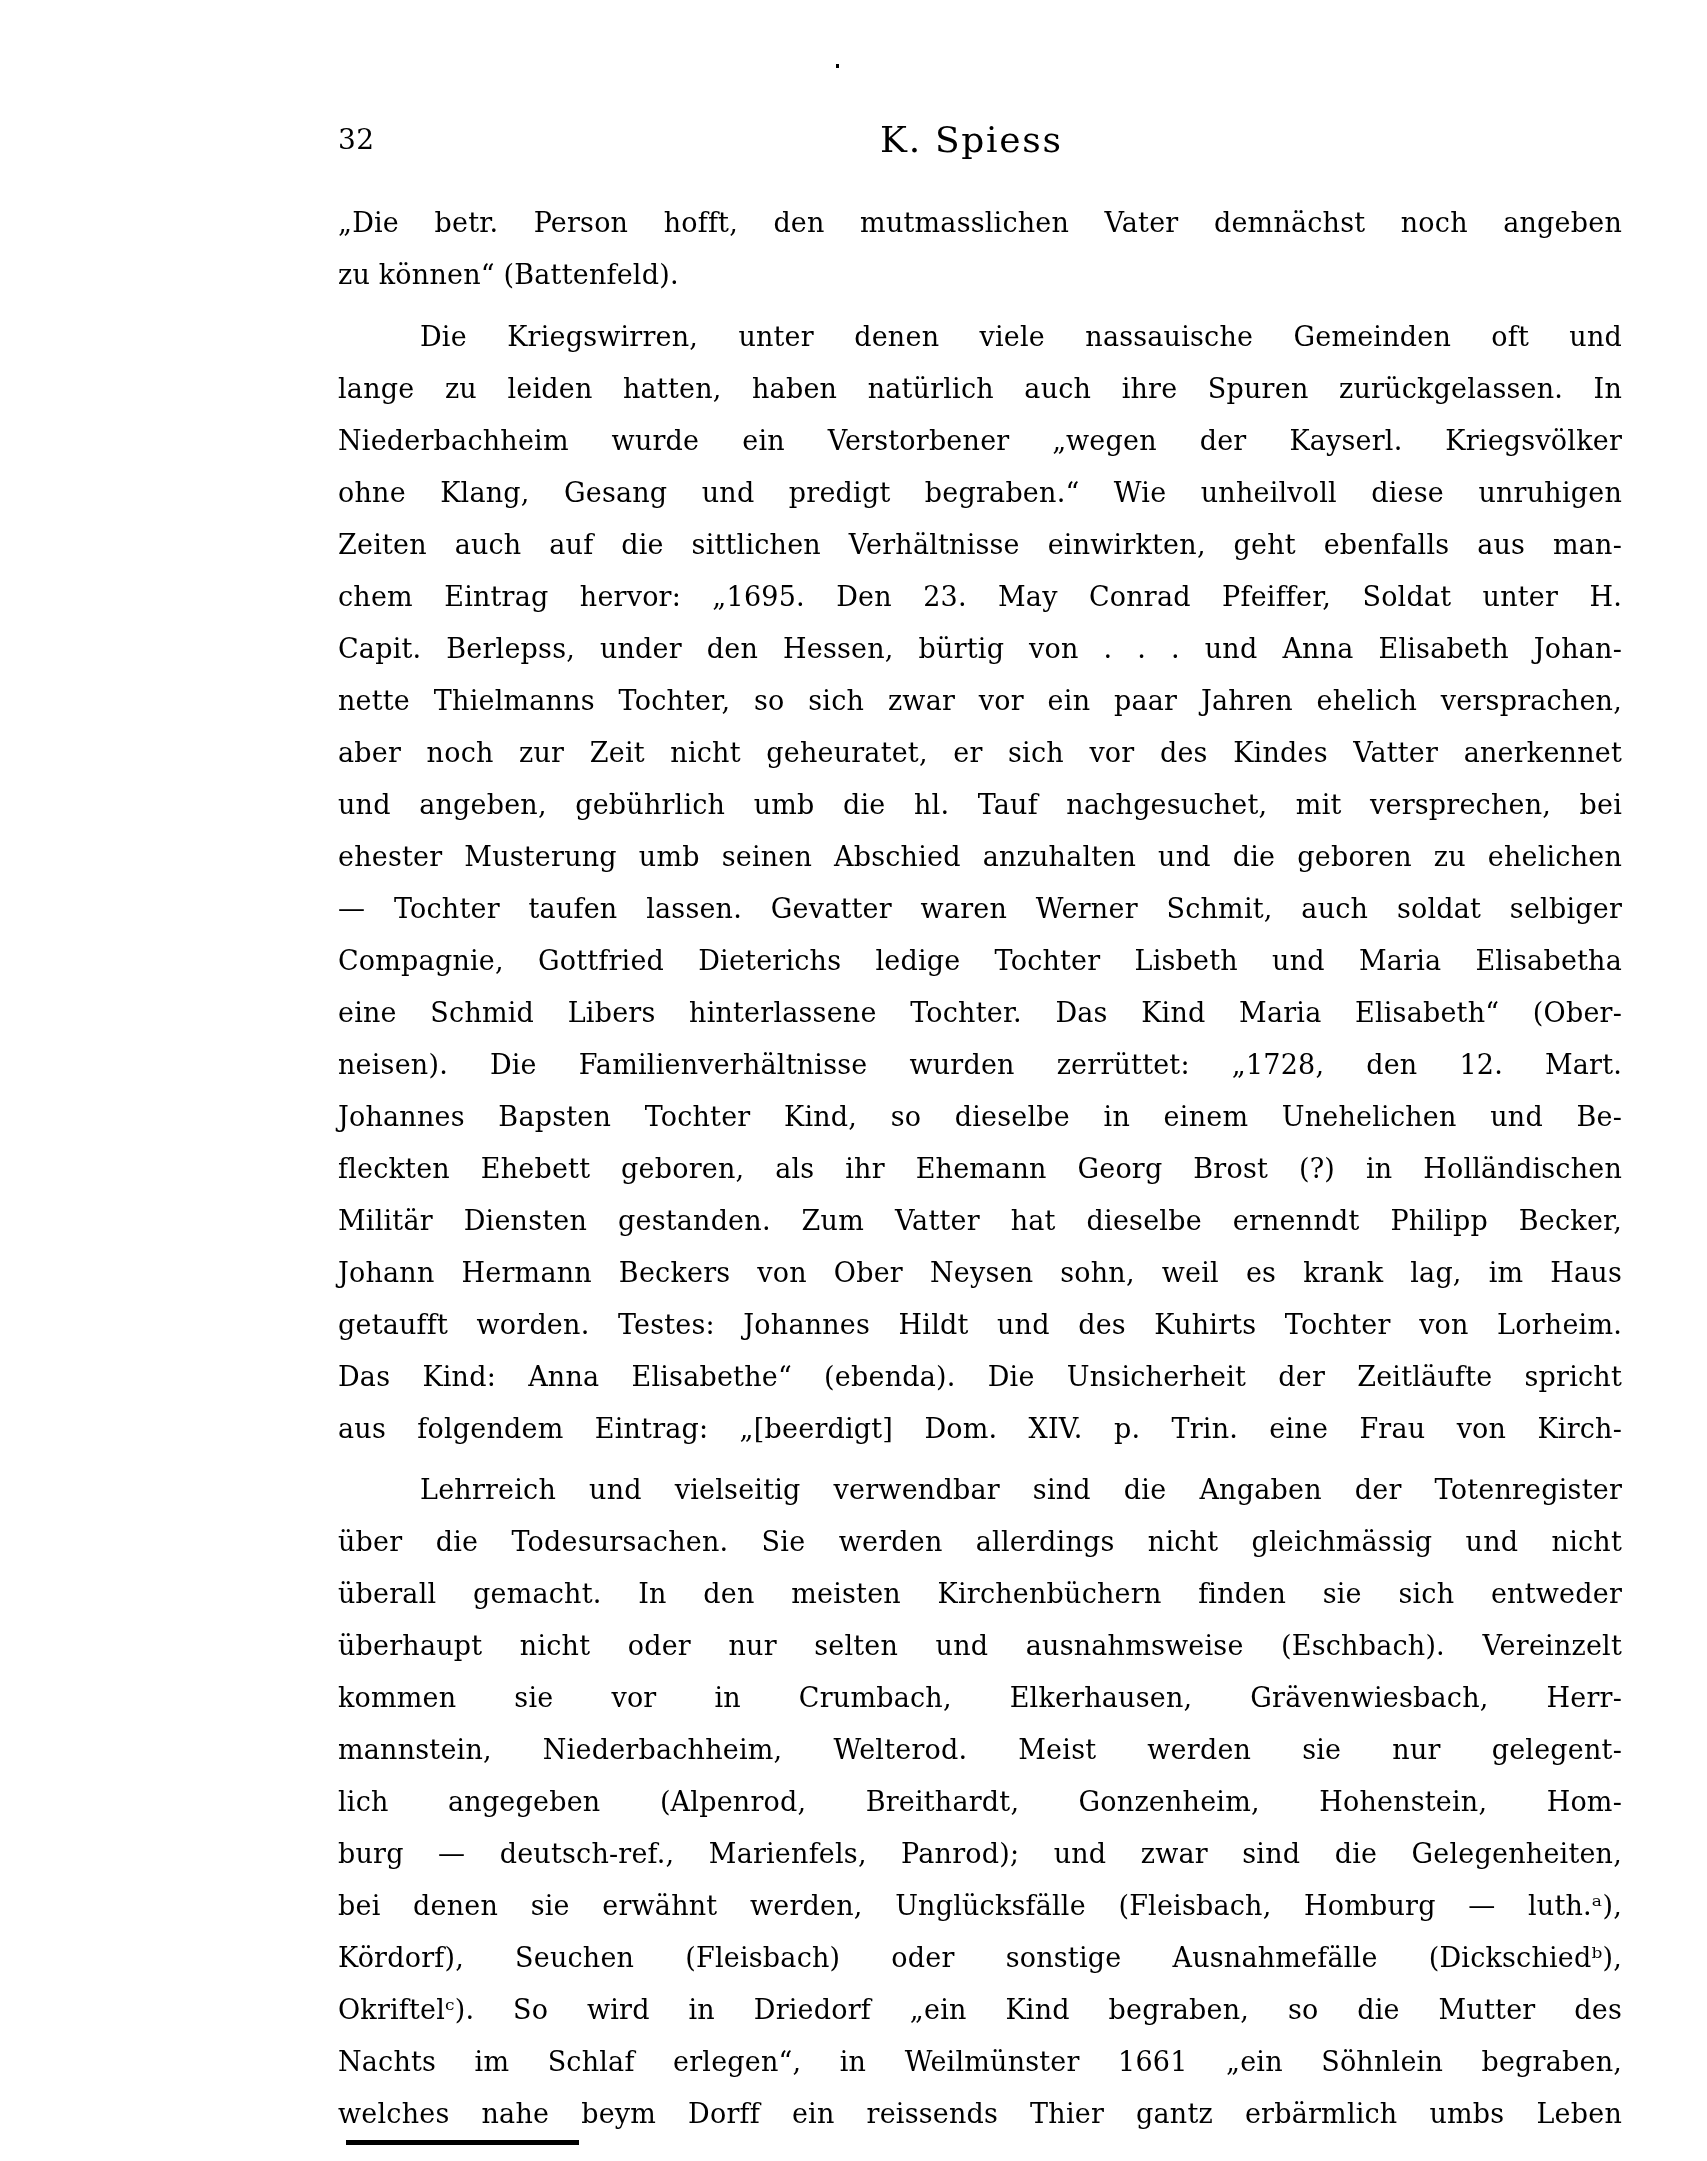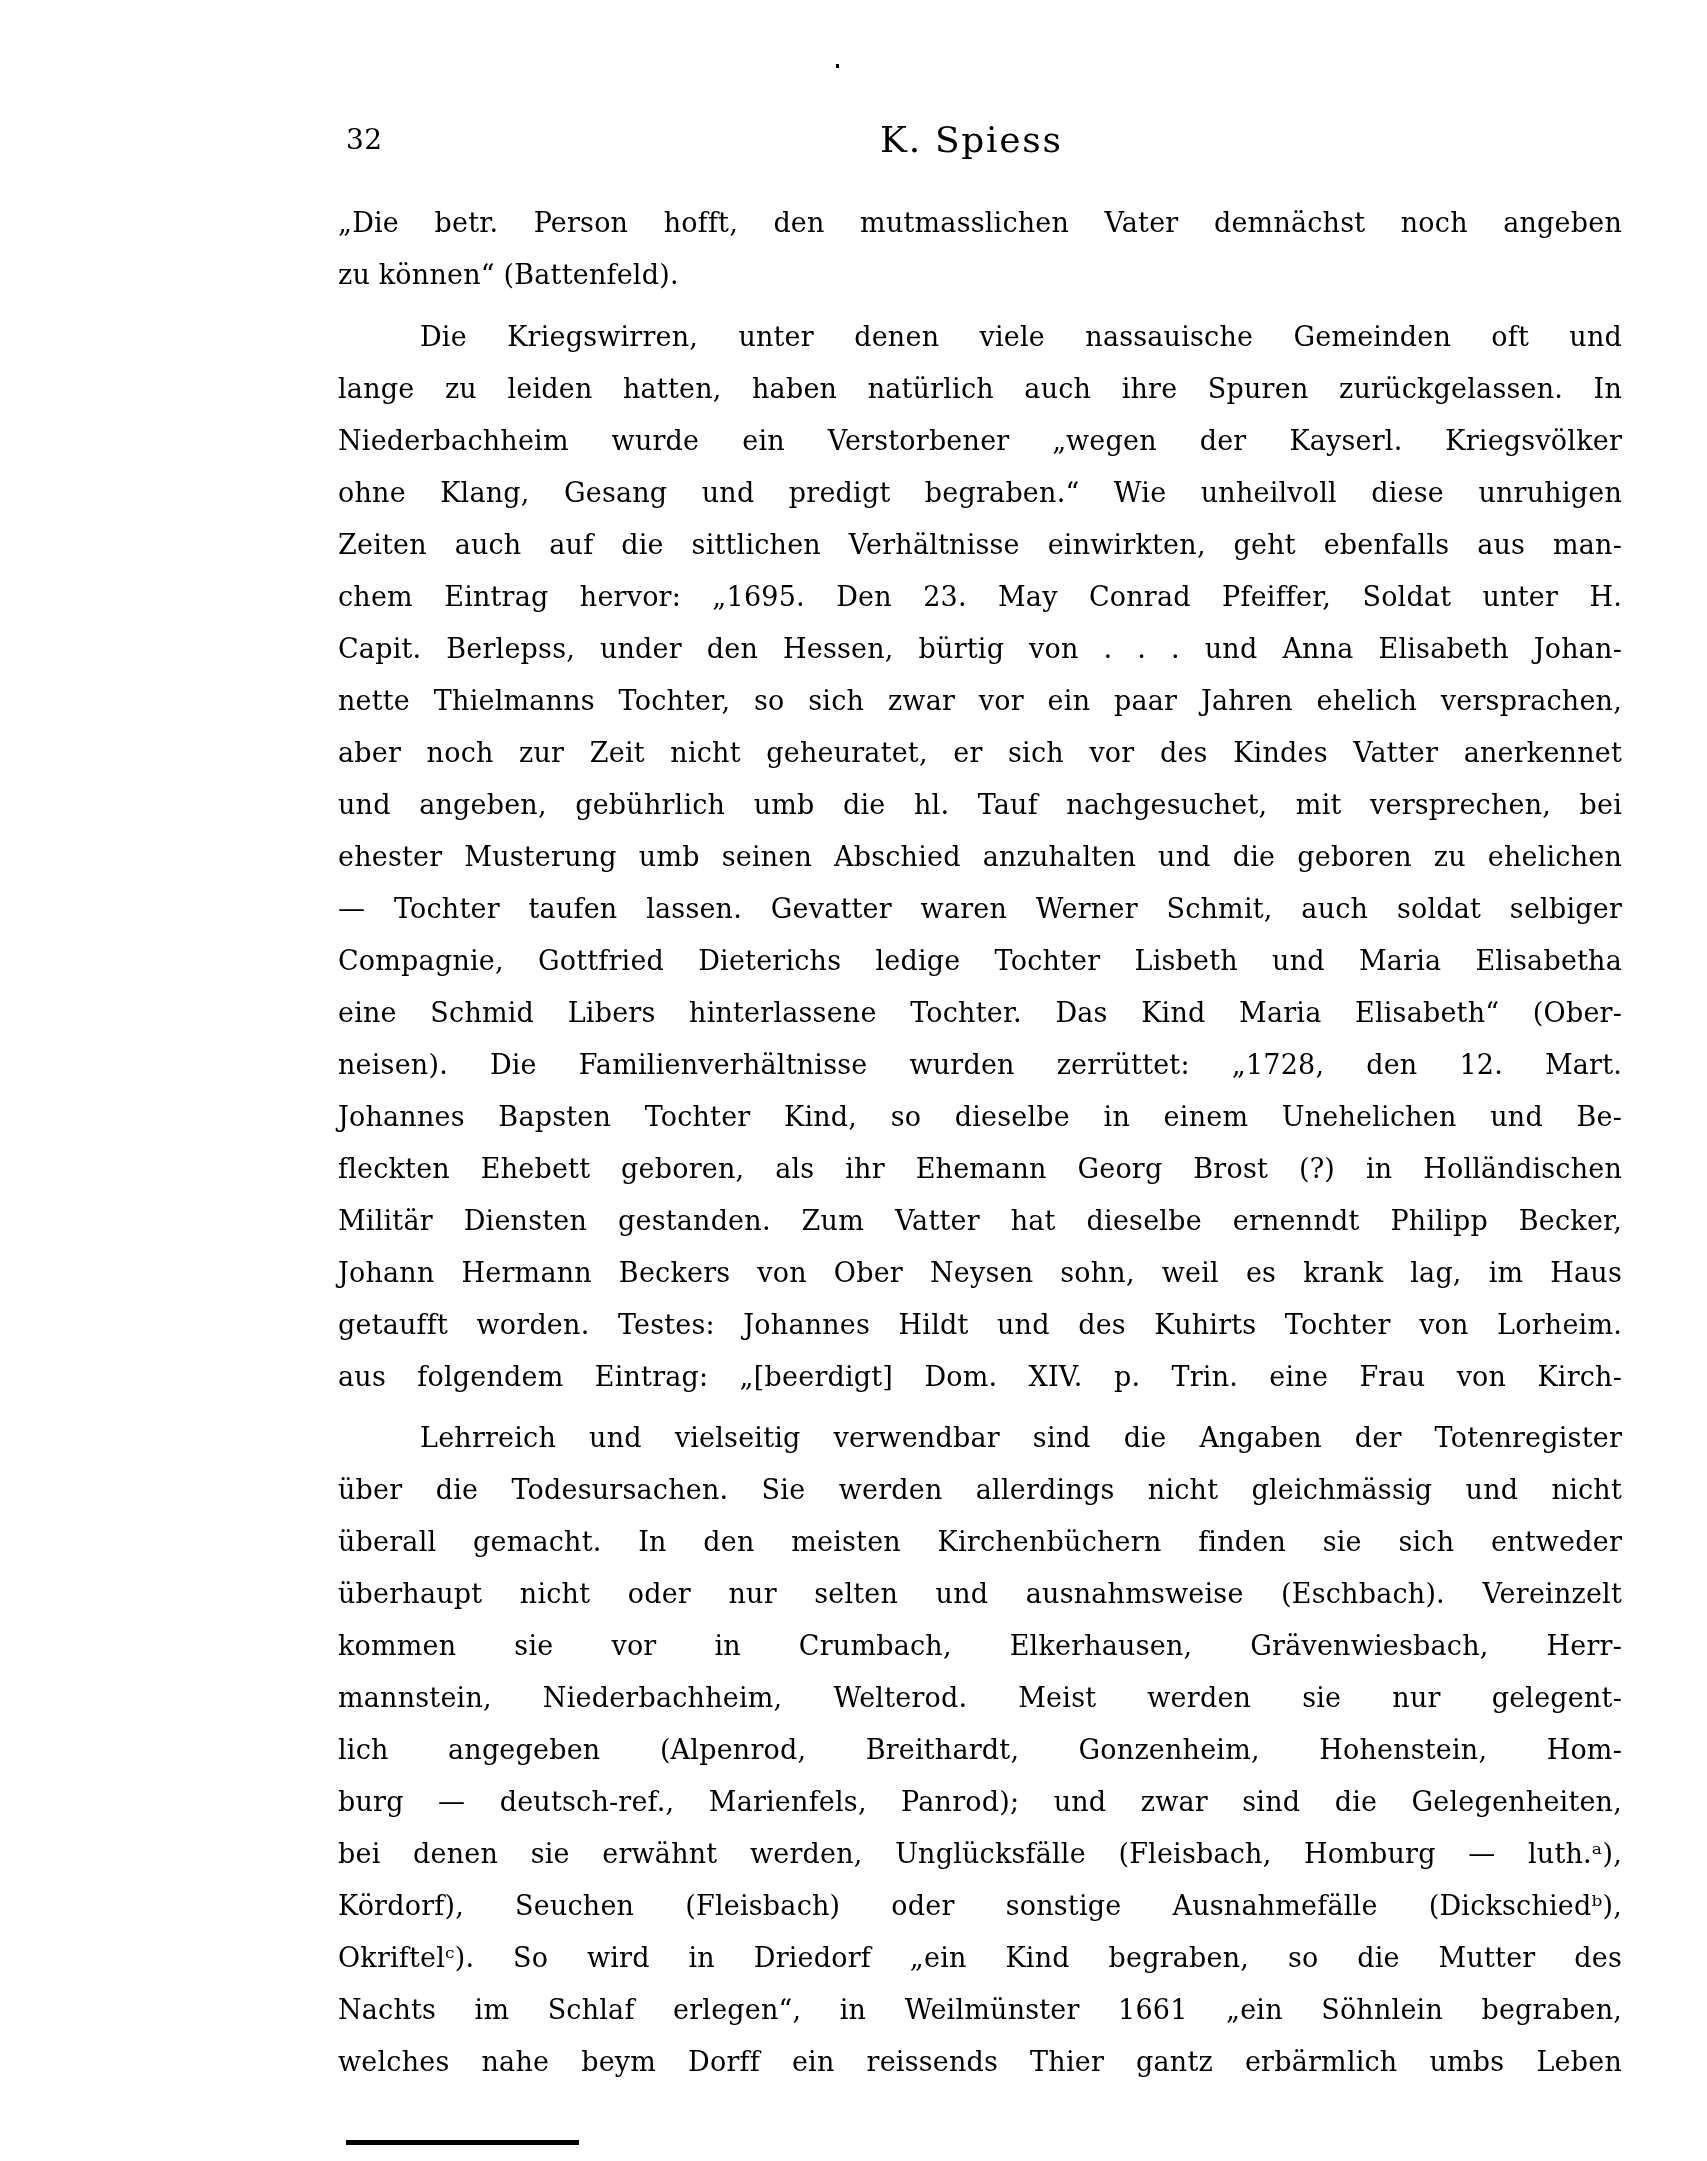--- a/index.html
+++ b/index.html
@@ -1,21 +1,21 @@
 <!DOCTYPE html>
 <html style="font-size:7px"><head>
 <meta charset="utf-8">
 <style>
   html, body { margin: 0; padding: 0; background: #ffffff; }
   body { width: 1708px; height: 2449px; position: relative; overflow: hidden;
          font-family: "DejaVu Serif", "Liberation Serif", serif; color: #000; }
   .page { position: absolute; left: 0; top: 0; width: 1708px; height: 2449px; background: #fff; }
   .speck { position: absolute; background: #000; }
   .running-head { position: absolute; top: 118px; left: 338px; width: 1284px; height: 43px; }
-  .page-number { position: absolute; left: 8px; top: 0; font-size: 28px; line-height: 43px; letter-spacing: 0.4px; }
+  .page-number { position: absolute; left: 0; top: 0; font-size: 28px; line-height: 43px; letter-spacing: 0.4px; }
   .running-title { position: absolute; left: 0; right: 0; top: 0; text-align: center; font-size: 36px; line-height: 43px; letter-spacing: 1.7px; padding-right: 17.3px; }
   .body { position: absolute; left: 338px; top: 197px; width: 1284px; }
   .line { display: block; height: 52px; line-height: 52px; font-size: 27px; white-space: nowrap;
           text-align: justify; text-align-last: justify; letter-spacing: 0.2px; }
   .line.last { text-align-last: left; }
   .line.indent { padding-left: 82px; }
   .gap { display: block; height: 9.5px; }
   .footrule { position: absolute; left: 346px; top: 2140px; width: 233px; height: 5.2px; background: #000; }
 </style>
 </head>
@@ -47,20 +47,21 @@
     <span class="line">ehester Musterung umb seinen Abschied anzuhalten und die geboren zu ehelichen</span>
     <span class="line">— Tochter taufen lassen. Gevatter waren Werner Schmit, auch soldat selbiger</span>
     <span class="line">Compagnie, Gottfried Dieterichs ledige Tochter Lisbeth und Maria Elisabetha</span>
     <span class="line">eine Schmid Libers hinterlassene Tochter. Das Kind Maria Elisabeth“ (Ober-</span>
     <span class="line">neisen). Die Familienverhältnisse wurden zerrüttet: „1728, den 12. Mart.</span>
     <span class="line">Johannes Bapsten Tochter Kind, so dieselbe in einem Unehelichen und Be-</span>
     <span class="line">fleckten Ehebett geboren, als ihr Ehemann Georg Brost (?) in Holländischen</span>
     <span class="line">Militär Diensten gestanden. Zum Vatter hat dieselbe ernenndt Philipp Becker,</span>
     <span class="line">Johann Hermann Beckers von Ober Neysen sohn, weil es krank lag, im Haus</span>
     <span class="line">getaufft worden. Testes: Johannes Hildt und des Kuhirts Tochter von Lorheim.</span>
+    <span class="line">Das Kind: Anna Elisabethe“ (ebenda). Die Unsicherheit der Zeitläufte spricht</span>
     <span class="line">aus folgendem Eintrag: „[beerdigt] Dom. XIV. p. Trin. eine Frau von Kirch-</span>
     <span class="gap"></span>
     <span class="line indent">Lehrreich und vielseitig verwendbar sind die Angaben der Totenregister</span>
     <span class="line">über die Todesursachen. Sie werden allerdings nicht gleichmässig und nicht</span>
     <span class="line">überall gemacht. In den meisten Kirchenbüchern finden sie sich entweder</span>
     <span class="line">überhaupt nicht oder nur selten und ausnahmsweise (Eschbach). Vereinzelt</span>
     <span class="line">kommen sie vor in Crumbach, Elkerhausen, Grävenwiesbach, Herr-</span>
     <span class="line">mannstein, Niederbachheim, Welterod. Meist werden sie nur gelegent-</span>
     <span class="line">lich angegeben (Alpenrod, Breithardt, Gonzenheim, Hohenstein, Hom-</span>
     <span class="line">burg — deutsch-ref., Marienfels, Panrod); und zwar sind die Gelegenheiten,</span>

